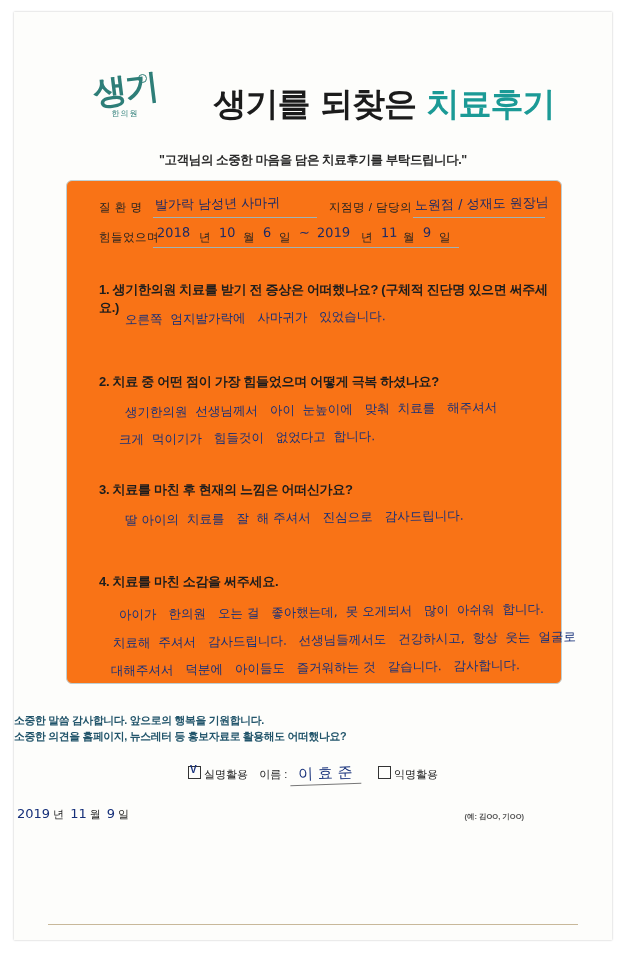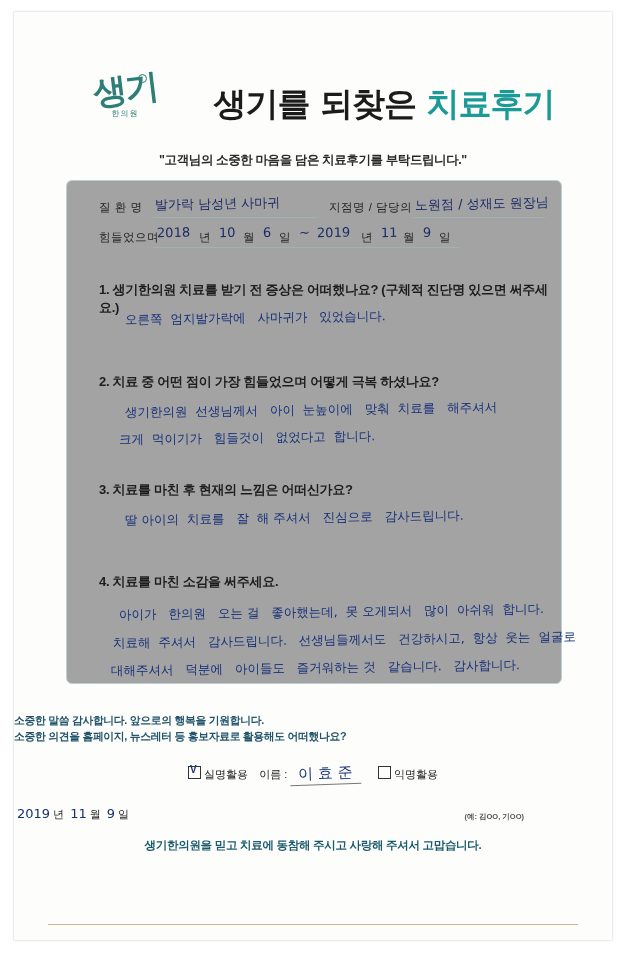--- a/index.html
+++ b/index.html
@@ -103,21 +103,21 @@
   }
   
   .form-box {
     position: absolute;
     left: 52px;
     top: 168px;
     width: 494px;
     height: 502px;
     border: 1px solid #bfcfd2;
     border-radius: 6px;
-    background: #a3a3a3;
+    background: #f97316;
   }
   .field-row {
     position: absolute;
     left: 0;
     width: 494px;
     height: 26px;
     font-size: 11.5px;
     color: #2a2a2a;
   }
   .row1 { top: 14px; }
@@ -336,16 +336,15 @@
       <span style="margin-left:14px;margin-top:33px;"><span class="chk"></span><span>익명활용</span></span>
     </div>
     <div class="note-small">(예: 김OO, 기OO)</div>
 
     <div class="datefoot">
       <span class="hwd">2019</span><span>년</span>
       <span class="hwd">11</span><span>월</span>
       <span class="hwd">9</span><span>일</span>
     </div>
 
-    <div class="closing">생기한의원을 믿고 치료에 동참해 주시고 사랑해 주셔서 고맙습니다.</div>
     <div class="bottom-rule"></div>
   </div>
 </div>
 
 </body></html>

